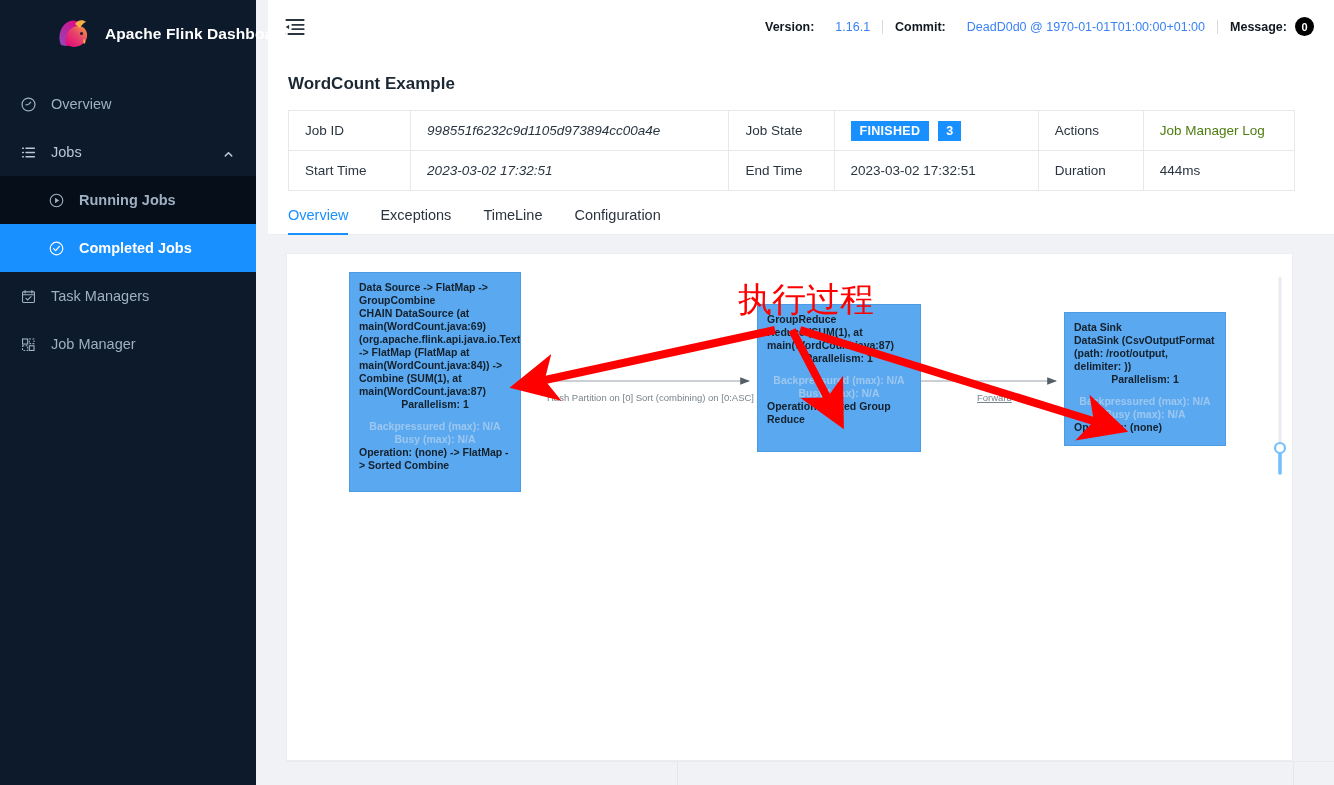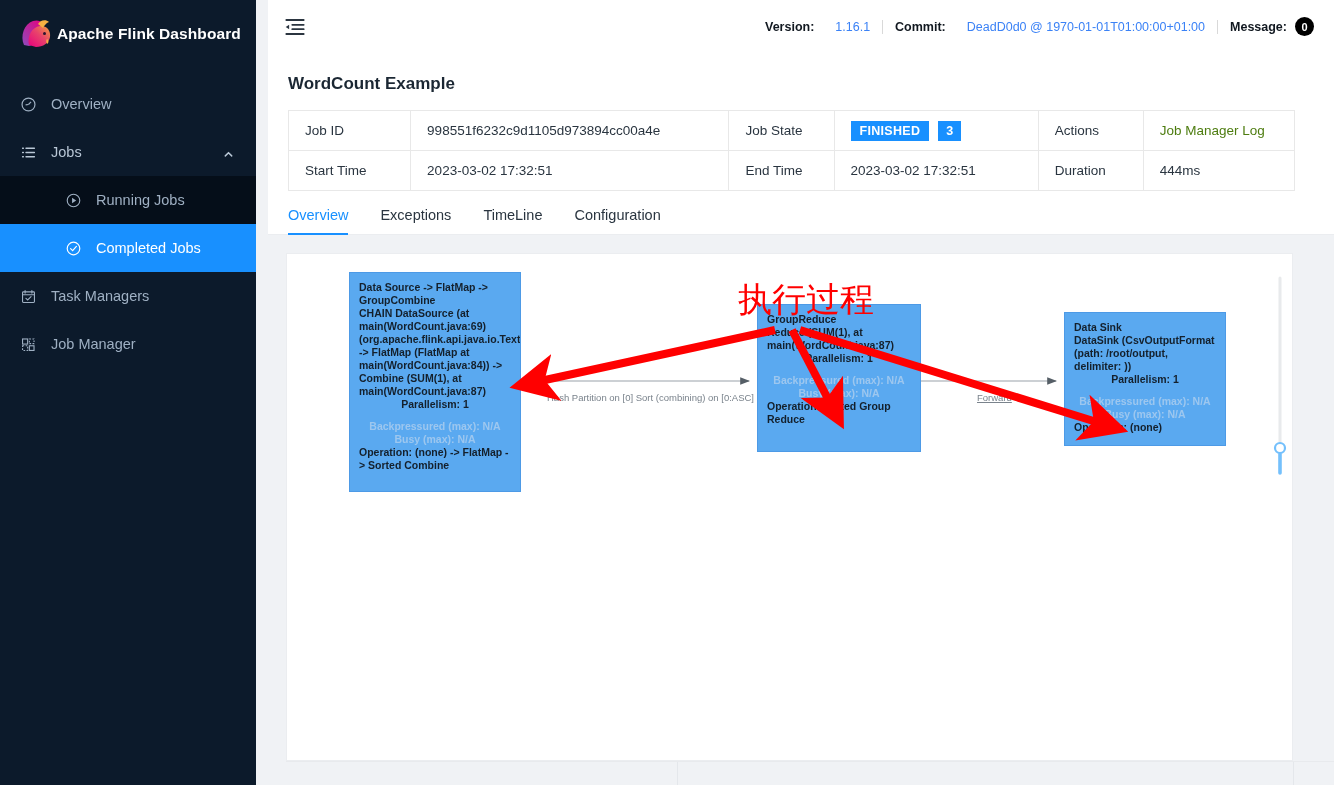--- a/index.html
+++ b/index.html
@@ -15,38 +15,38 @@
   
   .sidebar {
     width: 256px; min-width: 256px; height: 785px;
     background: #0c1a2b;
     display: flex; flex-direction: column;
     position: relative;
     z-index: 5;
   }
   .brand {
     height: 68px; display: flex; align-items: center;
-    padding-left: 16px; gap: 1px;
+    padding-left: 16px; gap: 12px; margin-left: 37px;
   }
   .brand-logo { width: 40px; height: 40px; flex: 0 0 40px; }
   .brand-title {
     color: #ffffff; font-size: 15.5px; font-weight: bold;
     letter-spacing: .1px; white-space: nowrap;
   }
   .nav { margin-top: 12px; display: flex; flex-direction: column; }
   .nav-item {
     height: 48px; display: flex; align-items: center;
     padding-left: 20px; gap: 14px;
     color: #9fb0c3; font-size: 14.5px;
     cursor: pointer; user-select: none;
     position: relative;
   }
   .nav-item .ico { width: 17px; height: 17px; flex: 0 0 17px; display:block; }
   .nav-item .label { white-space: nowrap; }
-  .nav-item.sub { padding-left: 65px; background: #050e19; }
+  .nav-item.sub { padding-left: 48px; background: #050e19; font-weight: bold; }
   .nav-item.active-sub { background: #1890ff; color: #ffffff; }
   .nav-item .caret { margin-left: auto; margin-right: 22px; width: 11px; height: 11px; }
   .nav-group-label { color: #b9c7d6; }
 
   
   .main {
     flex: 1; height: 785px; background: #f0f2f5;
     display: flex; flex-direction: column; overflow: hidden; padding-left: 12px;
   }
   .topbar {
@@ -79,21 +79,21 @@
   table.jobinfo {
     width: 1007px; border-collapse: collapse; table-layout: fixed;
     border: 1px solid #e8e8e8;
     font-size: 13.5px; color: #2a3540;
   }
   table.jobinfo td {
     border: 1px solid #e8e8e8; padding: 0 16px; height: 40px;
     vertical-align: middle; white-space: nowrap; overflow: hidden;
   }
   td.lbl { background: #ffffff; color: #2a3540; }
-  .c1 { width: 122px; margin-left: 40px; } .c2 { width: 318px; }
+  .c1 { width: 122px; margin-left: 40px; } .c2 { width: 318px; font-style: italic; }
   .c3 { width: 105px; } .c4 { width: 204px; }
   .c5 { width: 105px; } .c6 { width: 151px; }
   .state-wrap { display: flex; align-items: center; gap: 9px; }
   .badge-state {
     background: #1890ff; color: #ffffff; font-weight: bold;
     font-size: 12.5px; padding: 3px 9px; letter-spacing: .3px;
     display: inline-block;
   }
   .badge-count {
     background: #1890ff; color: #ffffff; font-weight: bold;

